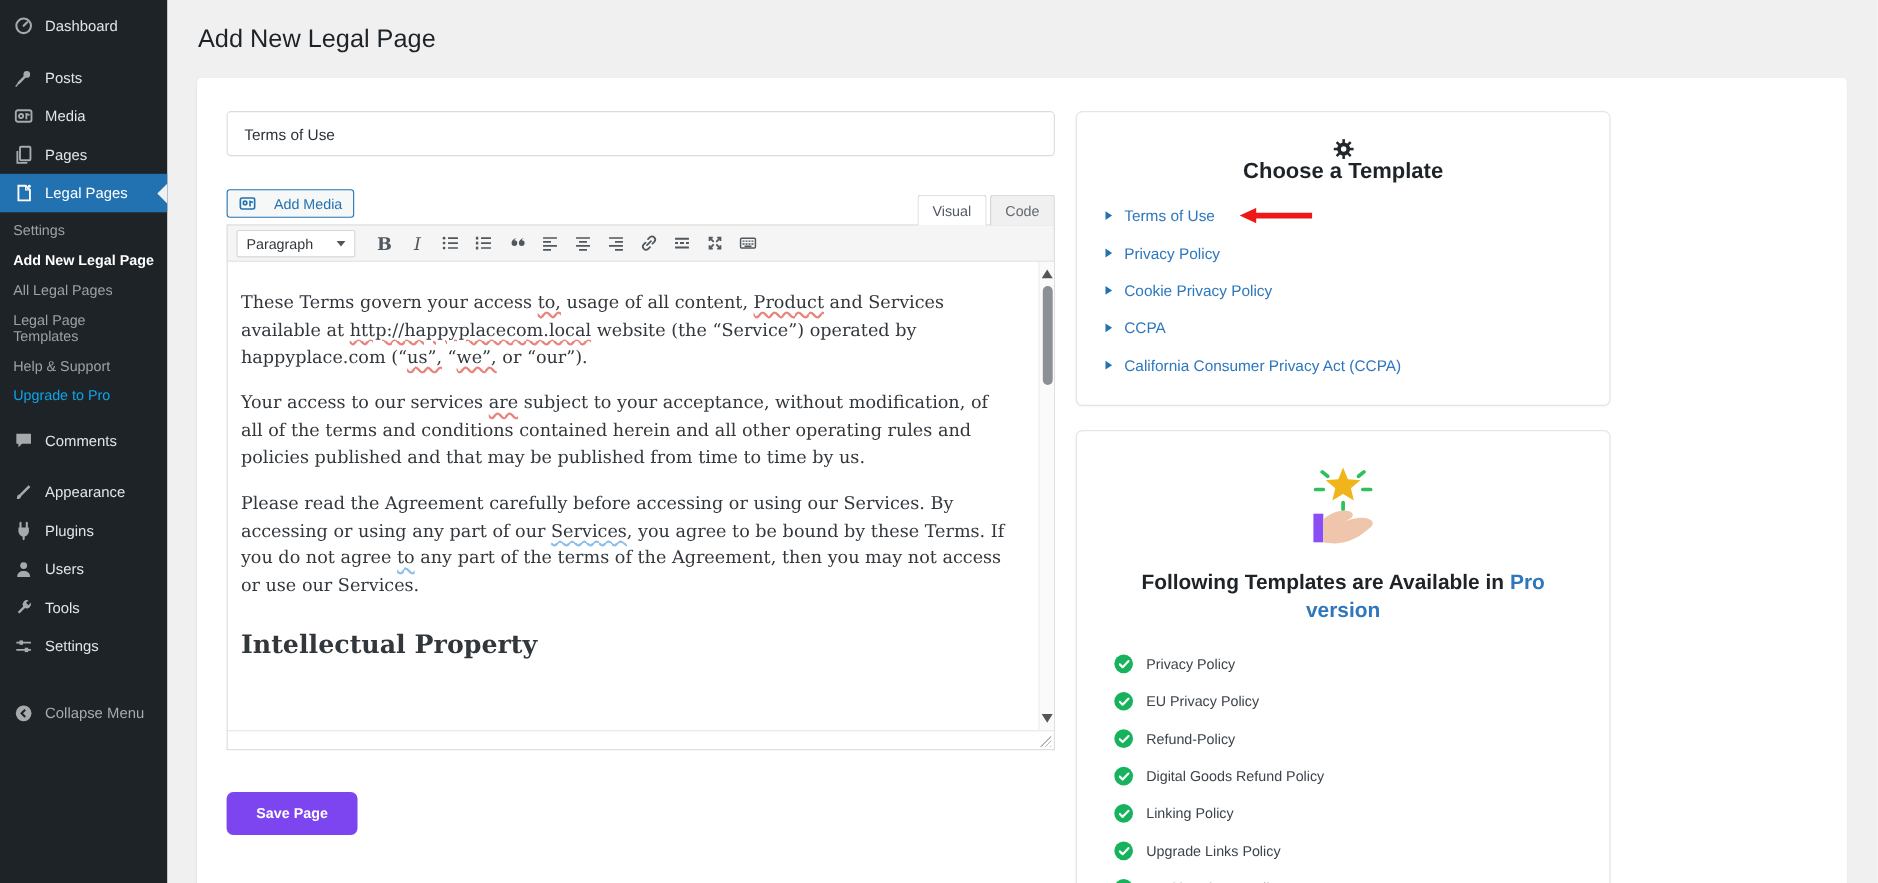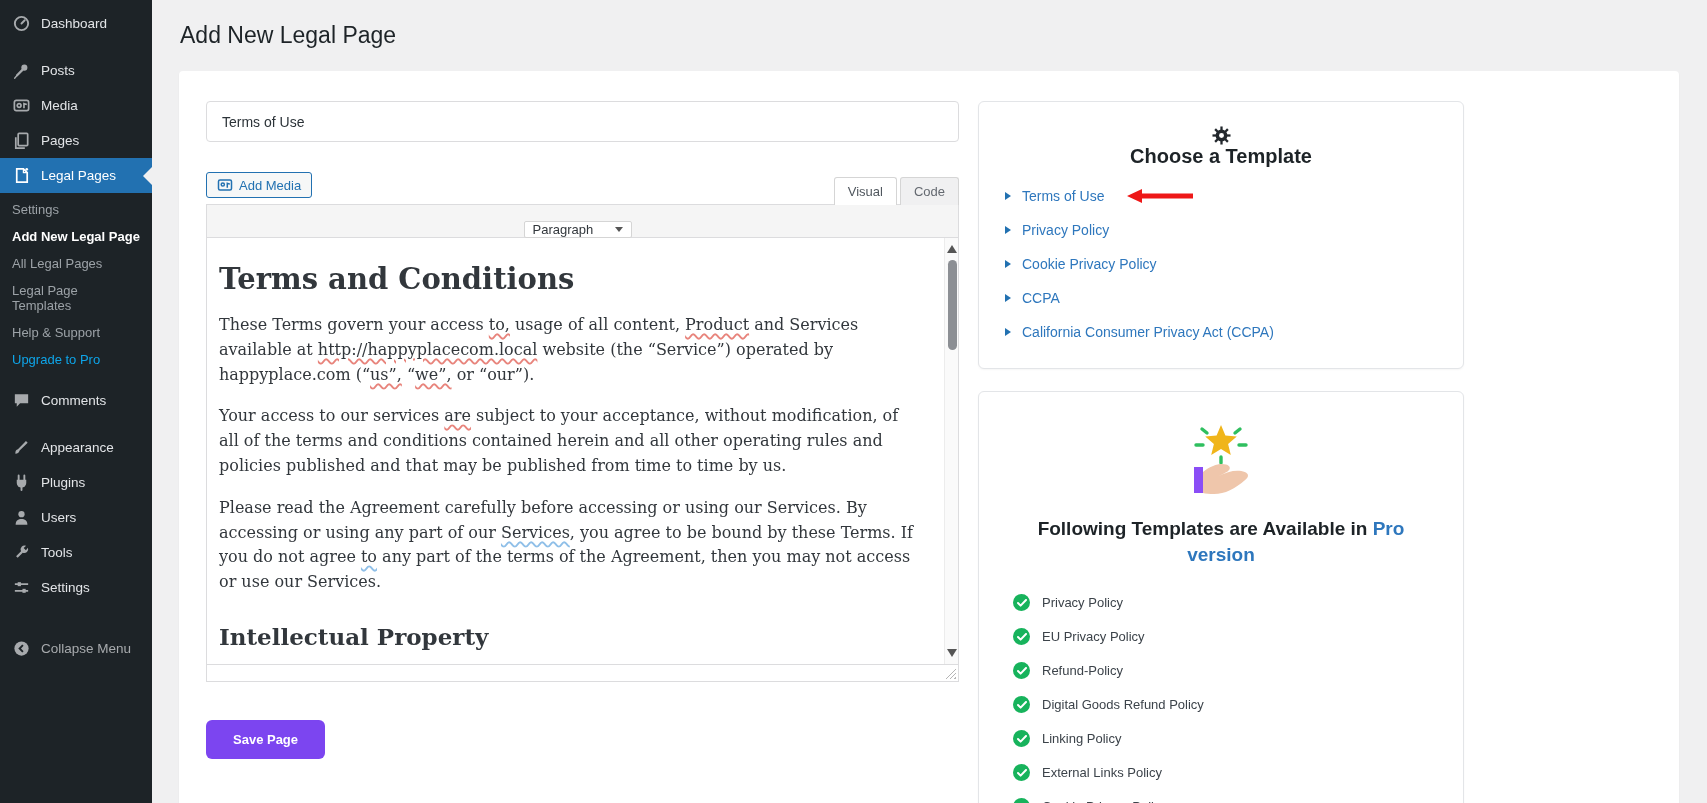--- a/index.html
+++ b/index.html
@@ -28,31 +28,31 @@
   .wrapper-card { display:flex; gap:19px; align-items:flex-start; background:#fff; border-radius:4px;
     box-shadow:0 1px 2px rgba(0,0,0,.05); padding:30px 27px; min-height:860px; }
   .left-col { flex:0 0 753px; width:753px; }
   .right-col { flex:1; max-width:486px; }
 
   .title-input { width:100%; height:41px; border:1px solid #dcdcde; border-radius:4px; padding:0 15px;
     font-family:"Liberation Sans",sans-serif; font-size:14px; color:#2c3338; background:#fff; }
 
   .editor { margin-top:30px; }
   .editor-top { display:flex; justify-content:space-between; align-items:flex-end; }
-  .add-media { display:inline-flex; align-items:center; gap:6px; background:#f6f7f7; border:1px solid #2271b1;
+  .add-media { display:inline-flex; align-items:center; gap:16px; background:#f6f7f7; border:1px solid #2271b1;
     color:#2271b1; border-radius:3px; padding:4px 10px; font-size:13px; margin-bottom:6px; cursor:pointer;
     font-family:"Liberation Sans",sans-serif; }
   .tabs { display:flex; gap:3px; }
   .tab { font-size:13px; color:#646970; padding:6px 13px; border:1px solid #d5d5d5; border-bottom:none;
     background:#f0f0f1; border-radius:3px 3px 0 0; position:relative; top:1px; cursor:pointer;
     font-family:"Liberation Sans",sans-serif; }
   .tab.active { background:#fff; color:#50575e; }
 
   .toolbar { display:flex; align-items:center; gap:3px; background:#f5f5f5; border:1px solid #dcdcde;
-    padding:16px 8px; height:34px;flex-direction:column; }
+    padding:16px 8px; height:34px; }
   .format { display:flex; align-items:center; justify-content:space-between; width:108px; height:25px;
     background:#fff; border:1px solid #d5d5d5; border-radius:2px; font-size:13px; color:#32373c;
     padding:0 8px; margin-right:10px; cursor:pointer; }
   .caret { width:0; height:0; border-left:4px solid transparent; border-right:4px solid transparent;
     border-top:5px solid #555; }
   .tbtn { width:27px; height:26px; display:flex; align-items:center; justify-content:center;
     background:transparent; border:none; color:#50575e; cursor:pointer; }
   .tbtn.txt { font-size:16px; font-family:"DejaVu Serif",serif; }
   .tbtn.txt.b { font-weight:700; }
   .tbtn.txt.i { font-style:italic; }
@@ -316,21 +316,20 @@
             <button class="tbtn">
               <svg width="18" height="18" viewBox="0 0 20 20" fill="none" stroke="currentColor" stroke-width="1.5">
                   <rect x="2.5" y="5" width="15" height="10" rx="1"></rect>
                   <path d="M5 8h1M8 8h1M11 8h1M14 8h1M5 11h1M8 11h1M11 11h1M14 11h1" stroke-linecap="round"></path>
                   <path d="M6.5 13.2h7"></path>
                 </svg>
             </button>
           </div>
 
           <div class="content">
-            <h1>Terms and Conditions</h1>
             <p><span>These Terms govern your access </span><span class="sp-red">to,</span><span> usage of all content, </span><span class="sp-red">Product</span><span> and Services available at </span><span class="sp-red">http://happyplacecom.local</span><span> website (the “Service”) operated by happyplace.com (“</span><span class="sp-red">us”,</span><span> “</span><span class="sp-red">we”,</span><span> or “our”).</span></p>
             <p><span>Your access to our services </span><span class="sp-red">are</span><span> subject to your acceptance, without modification, of all of the terms and conditions contained herein and all other operating rules and policies published and that may be published from time to time by us.</span></p>
             <p><span>Please read the Agreement carefully before accessing or using our Services. By accessing or using any part of our </span><span class="sp-blue">Services</span><span>, you agree to be bound by these Terms. If you do not agree </span><span class="sp-blue">to</span><span> any part of the terms of the Agreement, then you may not access or use our Services.</span></p>
             <h2>Intellectual Property</h2>
 
             <div class="vscroll">
               <div class="varrow up"></div>
               <div class="vthumb"></div>
               <div class="varrow down"></div>
             </div>
@@ -451,21 +450,21 @@
                   </svg>
                 </span>
               <span>Linking Policy</span>
             </li>
             <li>
               <span class="check">
                   <svg width="10" height="8" viewBox="0 0 10 8">
                     <path d="M1 4l2.6 2.6L9 1" stroke="#fff" stroke-width="2" fill="none" stroke-linecap="round" stroke-linejoin="round"></path>
                   </svg>
                 </span>
-              <span>External Links Policy</span>
+              <span>Upgrade Links Policy</span>
             </li>
             <li>
               <span class="check">
                   <svg width="10" height="8" viewBox="0 0 10 8">
                     <path d="M1 4l2.6 2.6L9 1" stroke="#fff" stroke-width="2" fill="none" stroke-linecap="round" stroke-linejoin="round"></path>
                   </svg>
                 </span>
               <span>Cookie Privacy Policy</span>
             </li>
 

